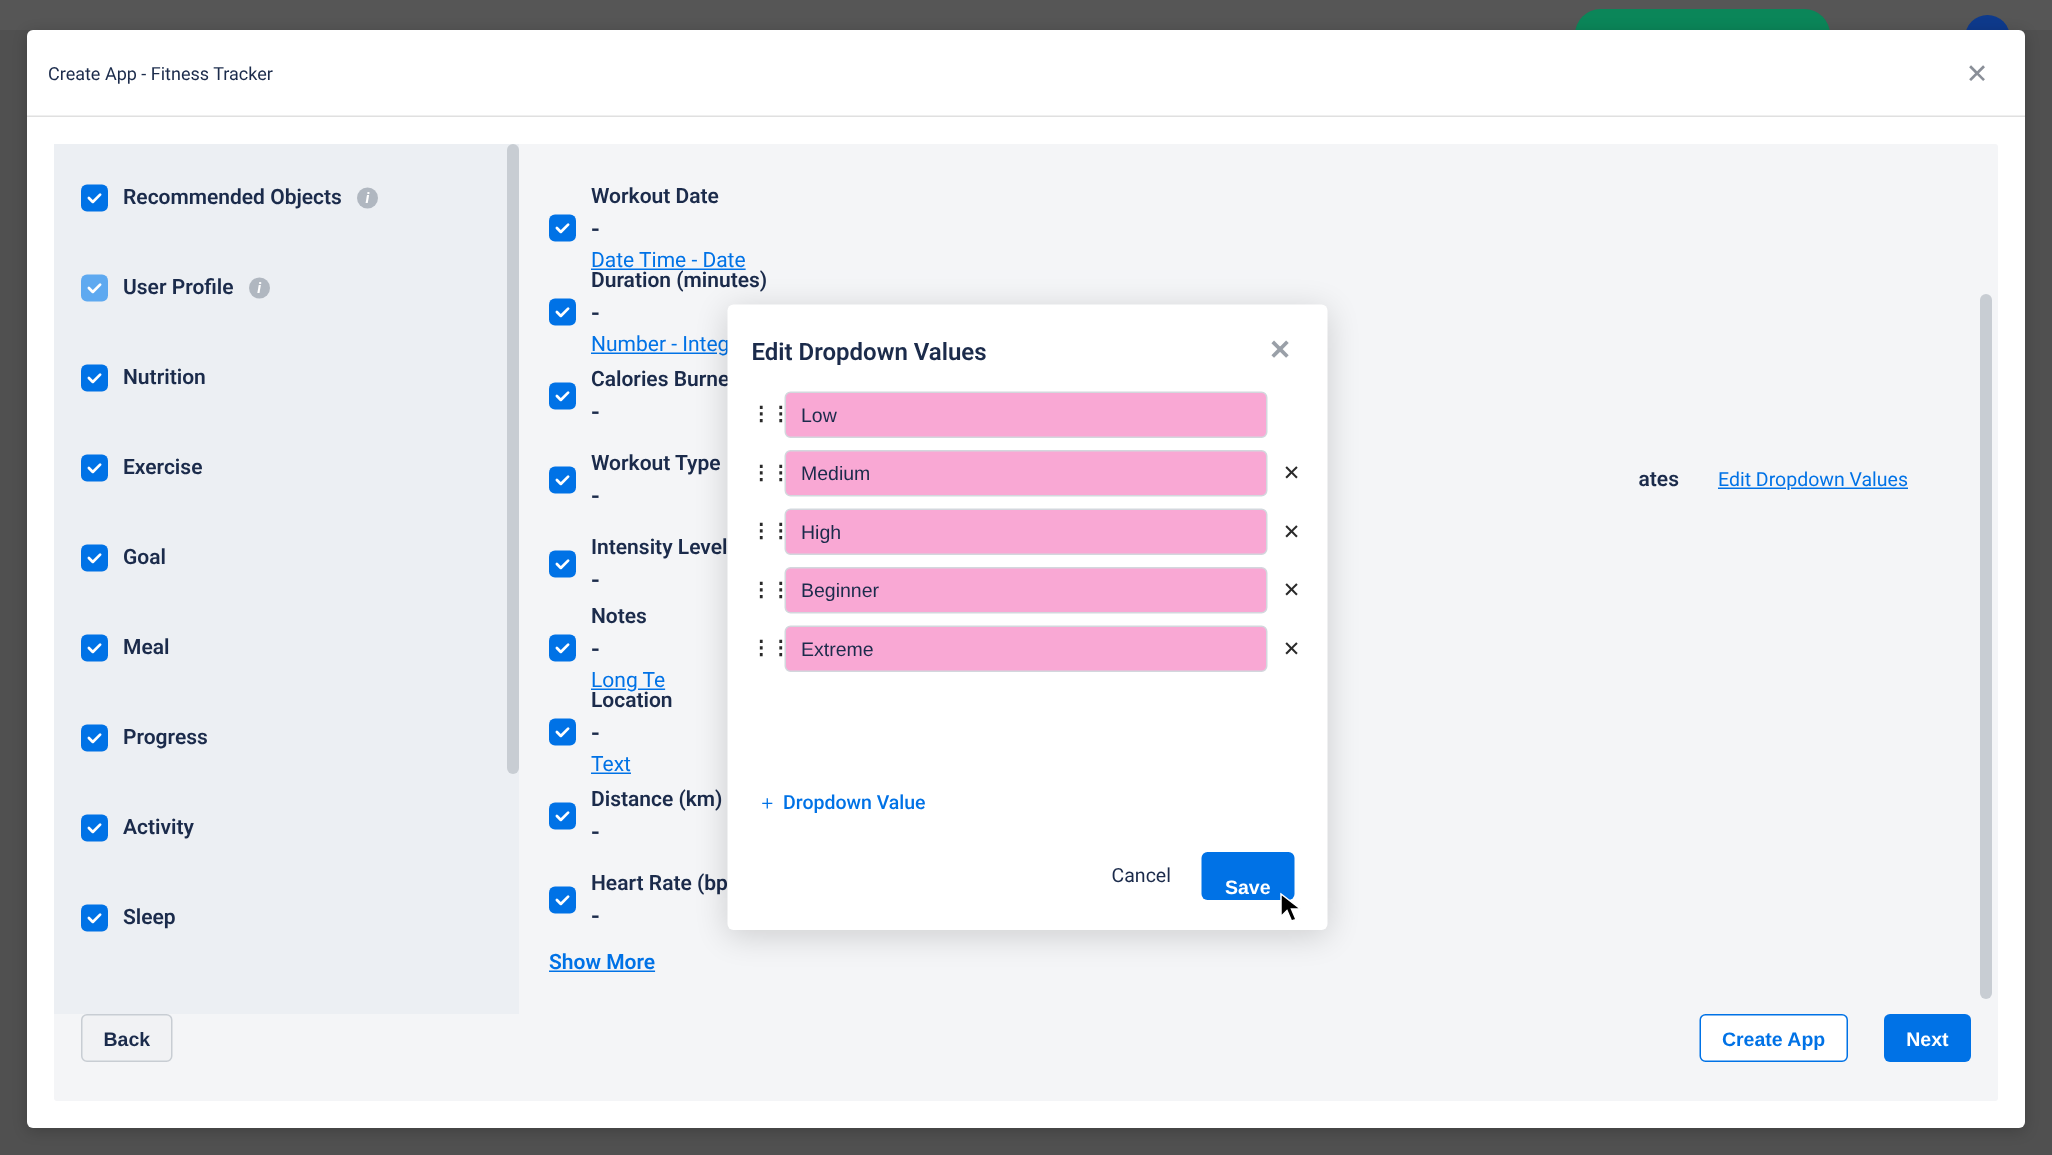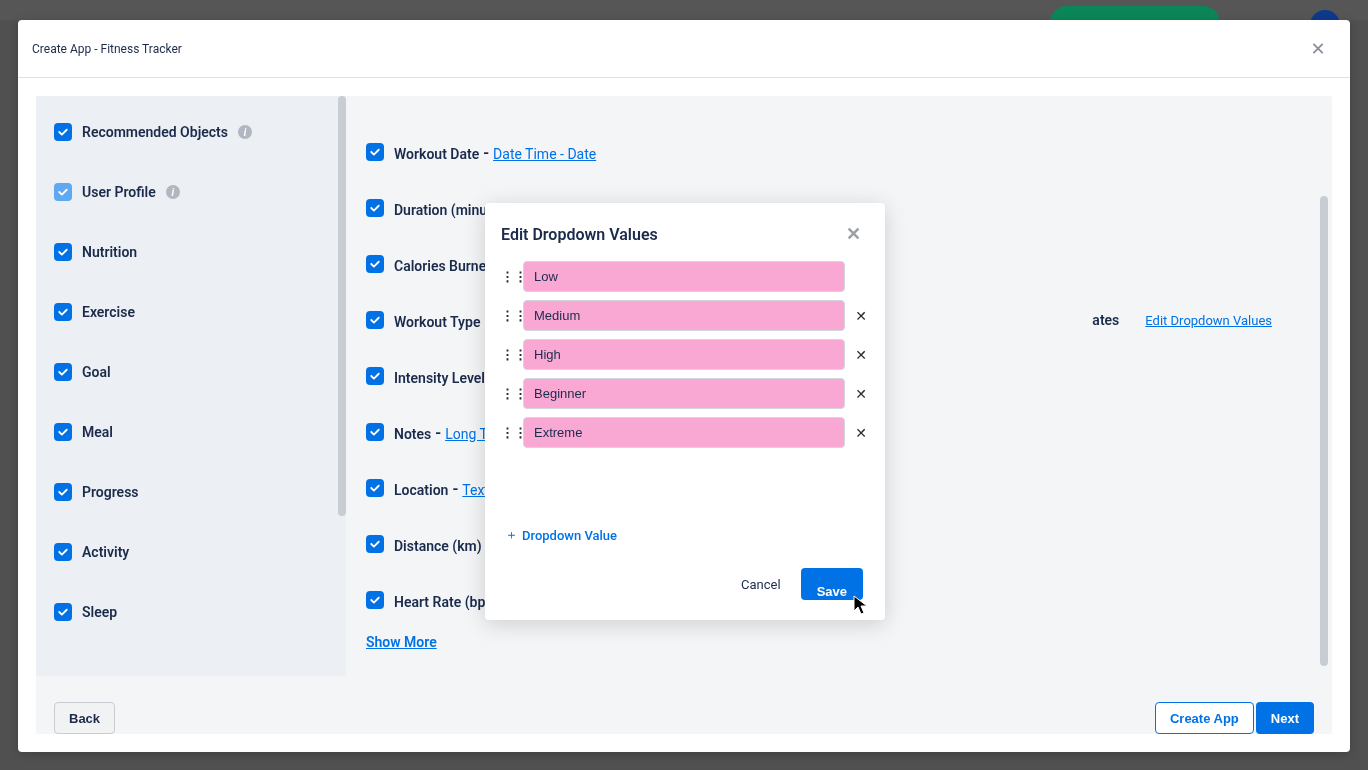--- a/index.html
+++ b/index.html
@@ -202,21 +202,21 @@
     top: 100px;
     width: 8px;
     height: 470px;
     background: #c8cdd3;
     border-radius: 4px;
   }
   .footer {
     height: 58px;
     padding: 0 18px;
     display: flex;
-    align-items: flex-end;
+    align-items: flex-start;
     justify-content: space-between;
   }
   .btn {
     height: 32px;
     padding: 0 14px;
     border-radius: 4px;
     font-size: 13px;
     font-weight: 600;
     cursor: pointer;
     display: inline-flex;
@@ -230,21 +230,21 @@
   }
   .btn-outline {
     background: #fff;
     border: 1px solid #0072e6;
     color: #0072e6;
   }
   .btn-primary {
     background: #0072e6;
     color: #fff;
   }
-  .footer-right { display: flex; gap: 2px; }
+  .footer-right { display: flex; gap: 24px; }
 
   
   .dropdown-modal {
     position: absolute;
     left: 485px;
     top: 203px;
     width: 400px;
     background: #fff;
     border-radius: 4px;
     box-shadow: 0 4px 22px rgba(0,0,0,0.16);
@@ -343,21 +343,21 @@
     font-weight: 600;
     cursor: pointer;
     border: none;
   }
   .cursor-arrow {
     position: absolute;
     left: 853px;
     top: 595px;
     pointer-events: none;
   }
-  .field-text-wrap { white-space: nowrap; display: flex; align-items: flex-end; gap: 4px; }
+  .field-text-wrap { white-space: nowrap; display: flex; align-items: flex-start; gap: 4px; flex-direction: column; }
 </style>
 </head>
 <body>
 
 <div class="topbar">
   <div class="green-pill"></div>
   <div class="blue-circle"></div>
 </div>
 
 <div class="outer-modal">

